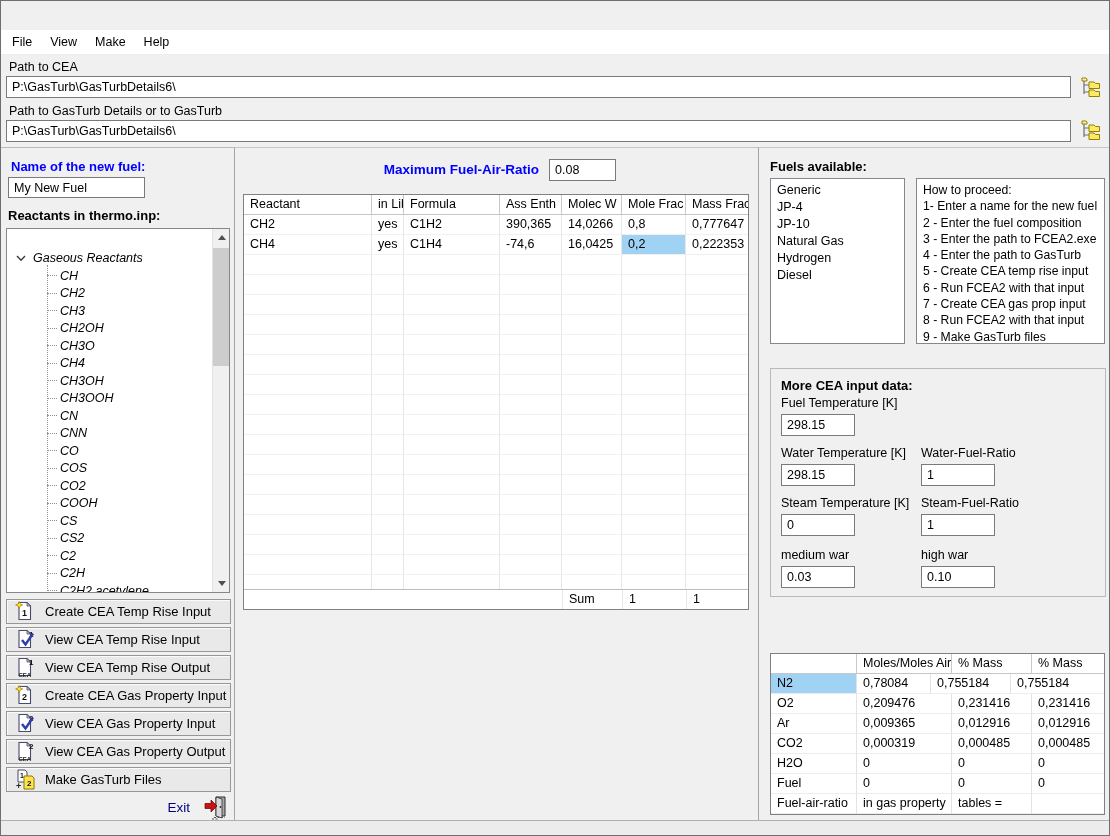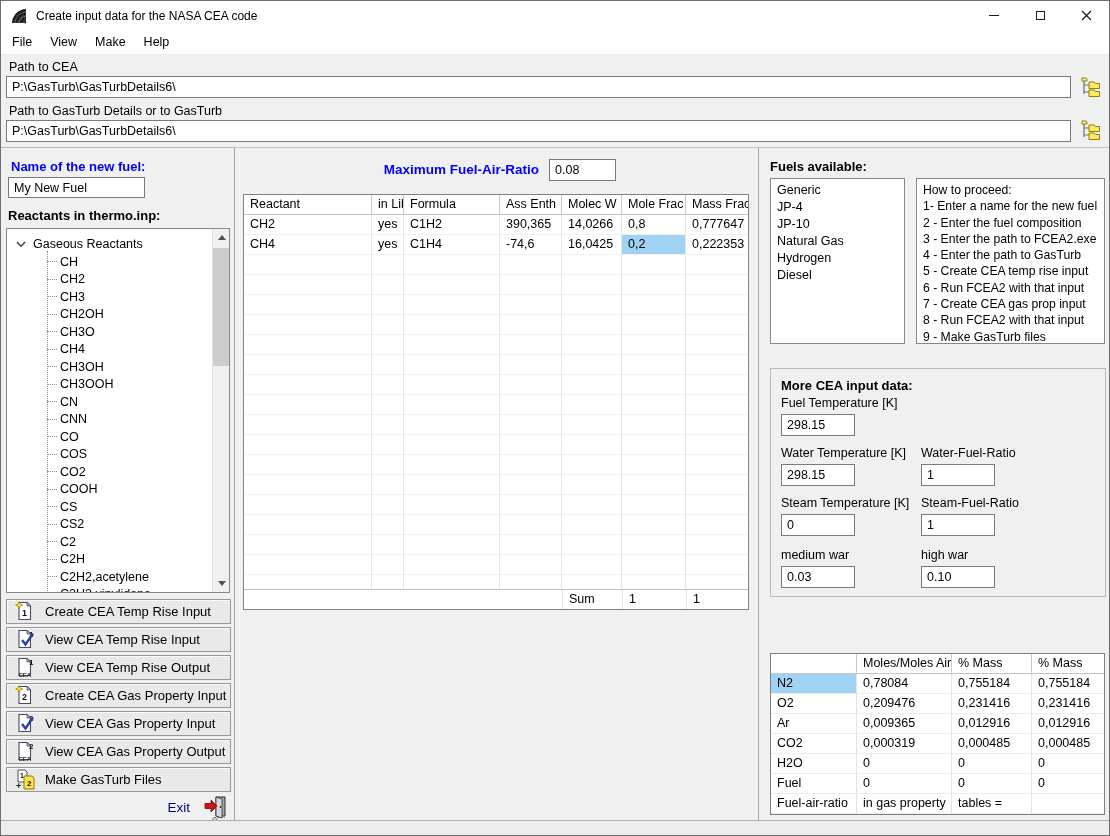--- a/index.html
+++ b/index.html
@@ -23,21 +23,21 @@
   .browse-btn{position:absolute;width:26px;height:24px;display:flex;align-items:center;justify-content:center;}
   
   .left-panel{position:absolute;left:0;top:146px;width:234px;height:674px;border-top:1px solid #b9b9b9;border-right:1px solid #a5a5a5;}
   .center-panel{position:absolute;left:234px;top:146px;width:523px;height:674px;border-top:1px solid #c6c6c6;}
   .right-panel{position:absolute;left:757px;top:146px;width:353px;height:690px;border-top:1px solid #c6c6c6;border-left:1px solid #a5a5a5;}
   .bottom-strip{position:absolute;left:0;bottom:0;width:100%;height:15px;background:#ececec;border-top:1px solid #b0b0b0;}
   .blue-label{color:#0000ff;font-weight:bold;font-size:13px;}
   .bold-label{font-weight:bold;font-size:13px;text-align:center;}
   
   .tree-box{position:absolute;left:5px;top:80px;width:224px;height:365px;background:#fff;border:1px solid #828790;overflow:hidden;}
-  .tree-content{position:absolute;left:0;top:0;right:17px;bottom:0;overflow:hidden;padding-top:6px;}
+  .tree-content{position:absolute;left:0;top:0;right:17px;bottom:0;overflow:hidden;padding-top:20px;font-style:italic;}
   .tree-root{display:flex;align-items:center;height:18px;padding-left:9px;gap:7px;font-size:12.5px;}
   .tree-children{margin-left:40px;position:relative;}
   .tree-children::before{content:"";position:absolute;left:0;top:-2px;bottom:8px;border-left:1px dotted #909090;}
   .tree-item{height:17.5px;display:flex;align-items:center;position:relative;padding-left:13px;font-size:12.5px;white-space:nowrap;}
   .tree-item::before{content:"";position:absolute;left:0;top:8px;width:10px;border-top:1px dotted #909090;}
   .tree-scroll{position:absolute;right:0;top:0;width:17px;height:100%;background:#f0f0f0;border-left:1px solid #e2e2e2;}
   .scroll-btn{position:absolute;left:0;width:17px;height:17px;display:flex;align-items:center;justify-content:center;}
   .tri-up{width:0;height:0;border-left:4px solid transparent;border-right:4px solid transparent;border-bottom:5px solid #505050;}
   .tri-down{width:0;height:0;border-left:4px solid transparent;border-right:4px solid transparent;border-top:5px solid #505050;}
   .scroll-thumb{position:absolute;left:0;top:19px;width:17px;height:118px;background:#cdcdcd;}
@@ -76,44 +76,20 @@
   .at-header{display:flex;height:20px;border-bottom:1px solid #c6c6c6;flex-shrink:0;}
   .at-hcell{border-right:1px solid #c9c9c9;padding-left:6px;line-height:19px;overflow:hidden;white-space:nowrap;flex-shrink:0;font-size:12.5px;}
   .at-row{display:flex;height:20px;}
   .at-cell{border-right:1px solid #e3e3e3;border-bottom:1px solid #ededed;padding-left:6px;line-height:19px;overflow:hidden;white-space:nowrap;flex-shrink:0;font-size:12.5px;}
 </style>
 </head>
 <body>
 
 <div class="window">
 
-  <div class="titlebar">
-    <span class="app-icon">
-      <svg width="18" height="18" viewBox="0 0 18 18">
-        <path d="M2 16 A14.5 14.5 0 0 1 16 2 L16 16 Z" fill="#1b1b1b"></path>
-        <path d="M5 16 A11 11 0 0 1 16 5" fill="none" stroke="#6a6a6a" stroke-width="1"></path>
-        <path d="M9 16 A7 7 0 0 1 16 9" fill="none" stroke="#8d8d8d" stroke-width="1"></path>
-        <path d="M16 16 L4 14 M16 16 L6 8 M16 16 L12 5" stroke="#3e3e3e" stroke-width="1"></path>
-      </svg>
-    </span>
-    <span class="title-text">Create input data for the NASA CEA code</span>
-    <div class="win-controls">
-      <div class="win-btn">
-          <span class="glyph-min"></span>
-        </div>
-      <div class="win-btn">
-          <span class="glyph-max"></span>
-        </div>
-      <div class="win-btn">
-        <svg width="11" height="11" viewBox="0 0 11 11">
-            <path d="M1 1 L10 10 M10 1 L1 10" stroke="#1a1a1a" stroke-width="1.2"></path>
-          </svg>
-      </div>
-    </div>
-  </div>
 
   <div class="menubar" id="menubar">
       <span class="menu-item">File</span>
       <span class="menu-item">View</span>
       <span class="menu-item">Make</span>
       <span class="menu-item">Help</span>
     </div>
 
   <div class="lbl" style="left:8px;top:59px;">Path to CEA</div>
   <input class="tb" style="left: 5px; top: 75px; width: 1065px; height: 22px;" value="P:\GasTurb\GasTurbDetails6\">
@@ -518,21 +494,21 @@
     <div class="air-table">
       <div class="at-header" id="at-header">
           <span class="at-hcell" style="width: 86px;"></span>
           <span class="at-hcell" style="width: 95px;">Moles/Moles Air</span>
           <span class="at-hcell" style="width: 80px;">% Mass</span>
           <span class="at-hcell" style="flex: 1 1 0%; border-right: none;">% Mass</span>
         </div>
       <div id="at-body">
           <div class="at-row">
             <span class="at-cell" style="width: 86px; background: rgb(159, 210, 243);">N2</span>
-            <span class="at-cell" style="width: 95px;">0,78084</span>
+            <span class="at-cell" style="width: 74px;">0,78084</span>
             <span class="at-cell" style="width: 80px;">0,755184</span>
             <span class="at-cell" style="flex: 1 1 0%; border-right: none;">0,755184</span>
           </div>
           <div class="at-row">
             <span class="at-cell" style="width: 86px;">O2</span>
             <span class="at-cell" style="width: 95px;">0,209476</span>
             <span class="at-cell" style="width: 80px;">0,231416</span>
             <span class="at-cell" style="flex: 1 1 0%; border-right: none;">0,231416</span>
           </div>
           <div class="at-row">

